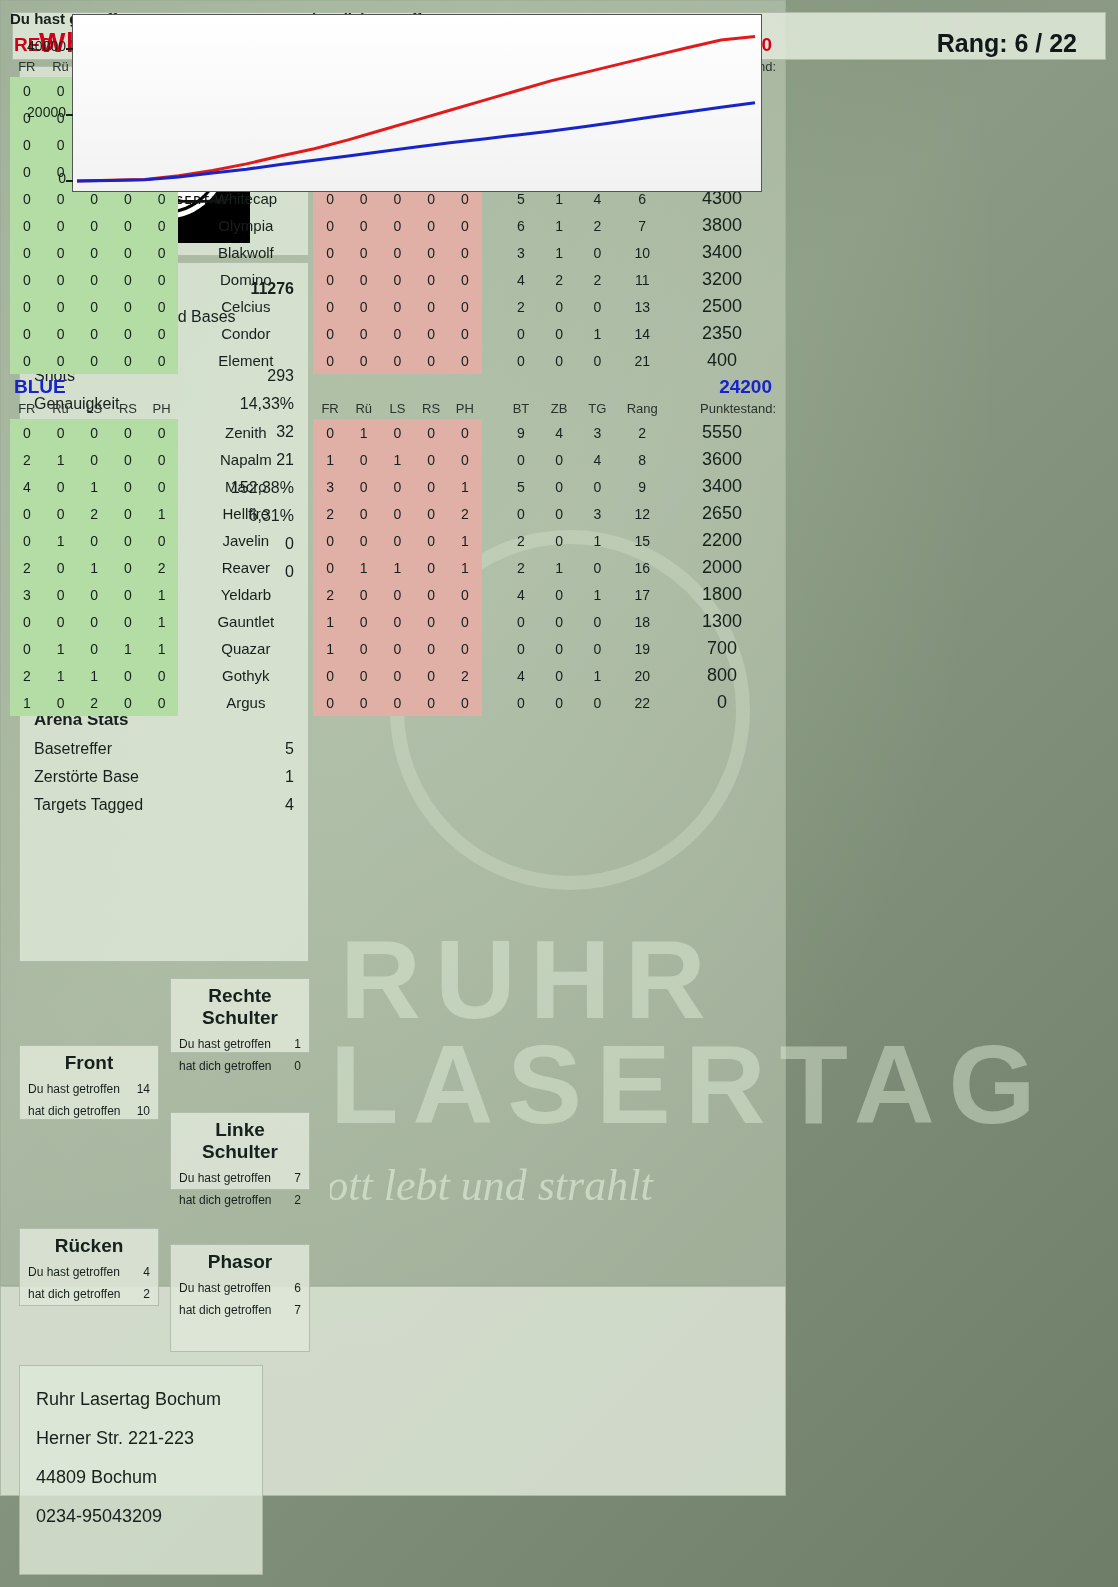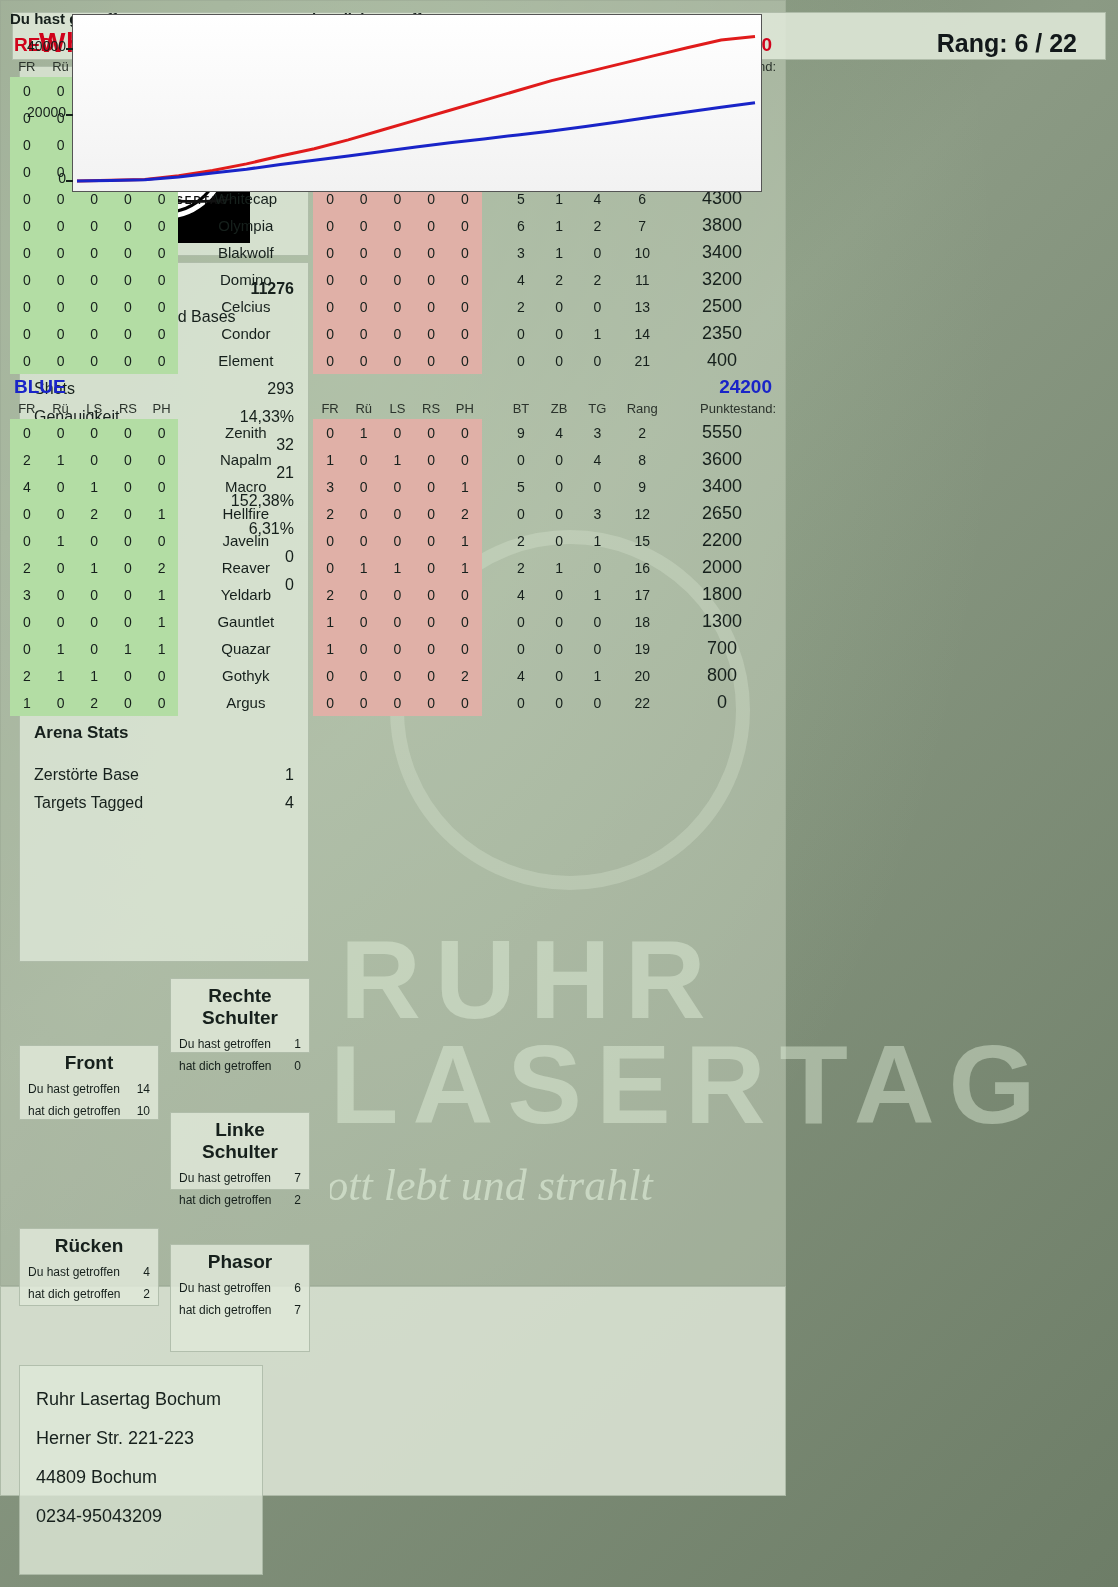--- a/index.html
+++ b/index.html
@@ -85,21 +85,21 @@
   .logo-wave {
     position:absolute; left:44px; top:92px; width:84px; height:12px;
     border-bottom:3px solid #111; border-radius:50%;
   }
   .logo-num {
     position:absolute; left:14px; bottom:8px; color:#fff; font-size:20px; font-weight:bold;
     border-bottom:3px solid #fff; padding-bottom:1px;
   }
 
   #info-panel { left:19px; top:262px; width:290px; height:700px; padding:12px 14px; }
-  .sec-title { font-size:17px; font-weight:bold; color:#16201c; margin:6px 0 18px 0; }
+  .sec-title { font-size:17px; font-weight:bold; color:#16201c; margin:6px 0 5px 0; }
   .kv { display:flex; justify-content:space-between; font-size:16px; color:#16201c; padding:5px 0; }
   .kv .k { text-align:left; }
   .kv .v { text-align:right; font-weight:normal; }
   .plain { font-size:16px; color:#16201c; padding:5px 0; }
   .row-bold .v, .row-bold .k { font-weight:bold; }
 
   
   .zone { position:absolute; background:rgba(223,232,216,0.85); border:1px solid rgba(150,165,145,0.6); padding:6px 8px; }
   .zone-title { font-size:19px; font-weight:bold; text-align:center; color:#16201c; margin-bottom:4px; }
   .zone-row { display:flex; justify-content:space-between; font-size:12px; color:#16201c; padding:4px 0; }
@@ -217,20 +217,24 @@
         </div>
         <div class="kv">
           <span class="k">Warnings</span>
           <span class="v">0</span>
         </div>
       </div>
 
     <div style="height:118px"></div>
     <div class="sec-title">Arena Stats</div>
     <div id="arena-list">
+        <div class="kv">
+          <span class="k">Basetreffer</span>
+          <span class="v">5</span>
+        </div>
         <div class="kv">
           <span class="k">Zerstörte Base</span>
           <span class="v">1</span>
         </div>
         <div class="kv">
           <span class="k">Targets Tagged</span>
           <span class="v">4</span>
         </div>
       </div>
   </div>

